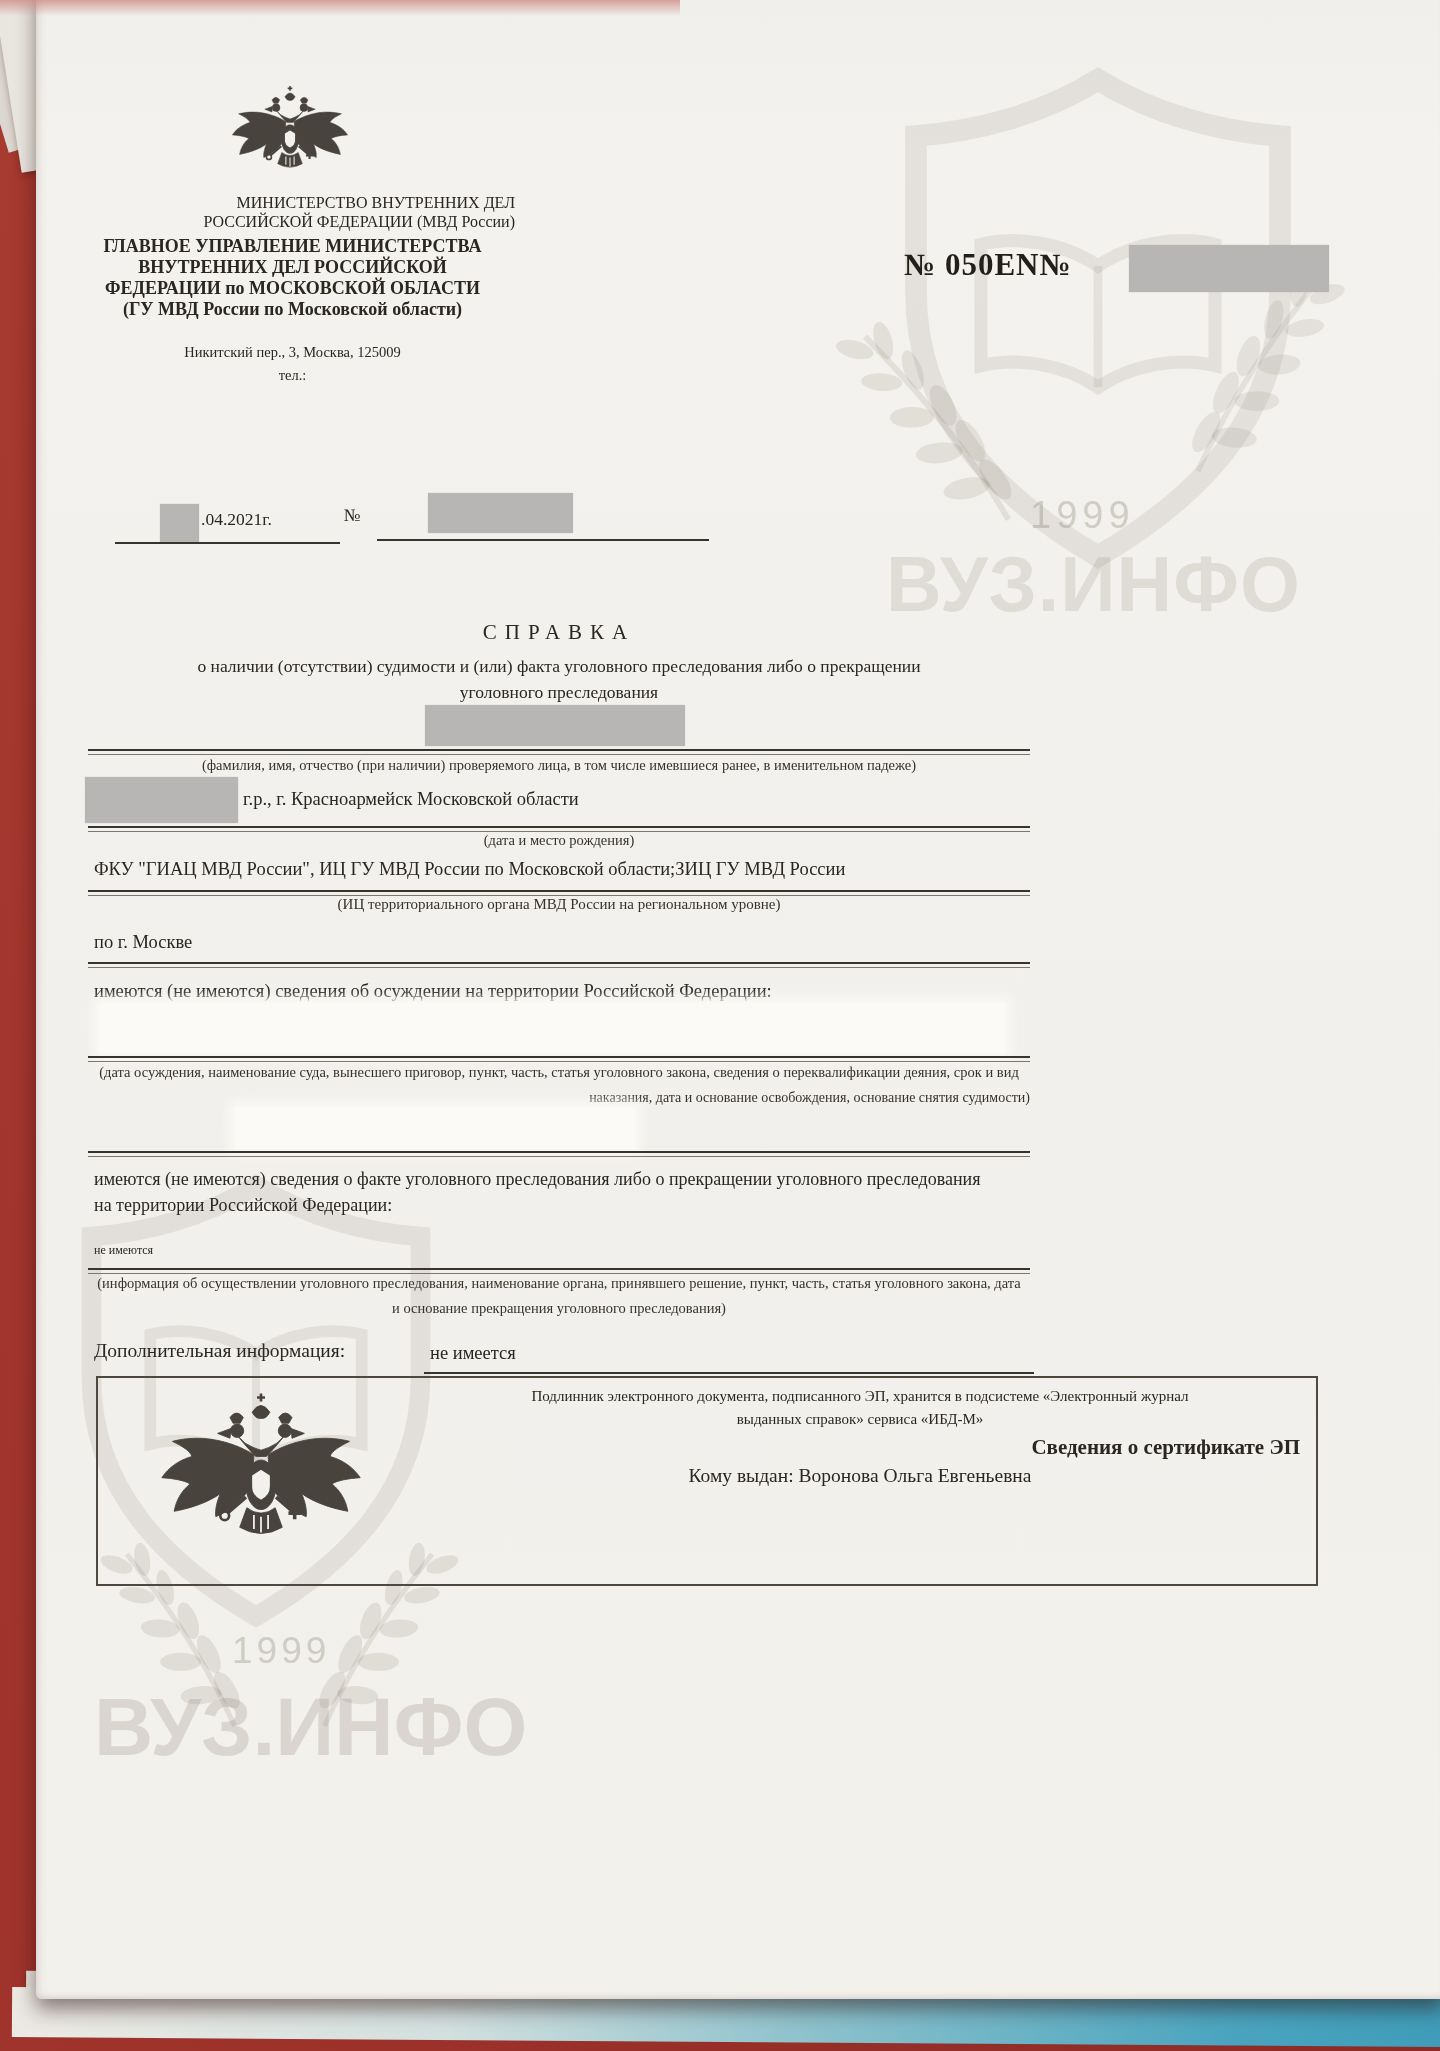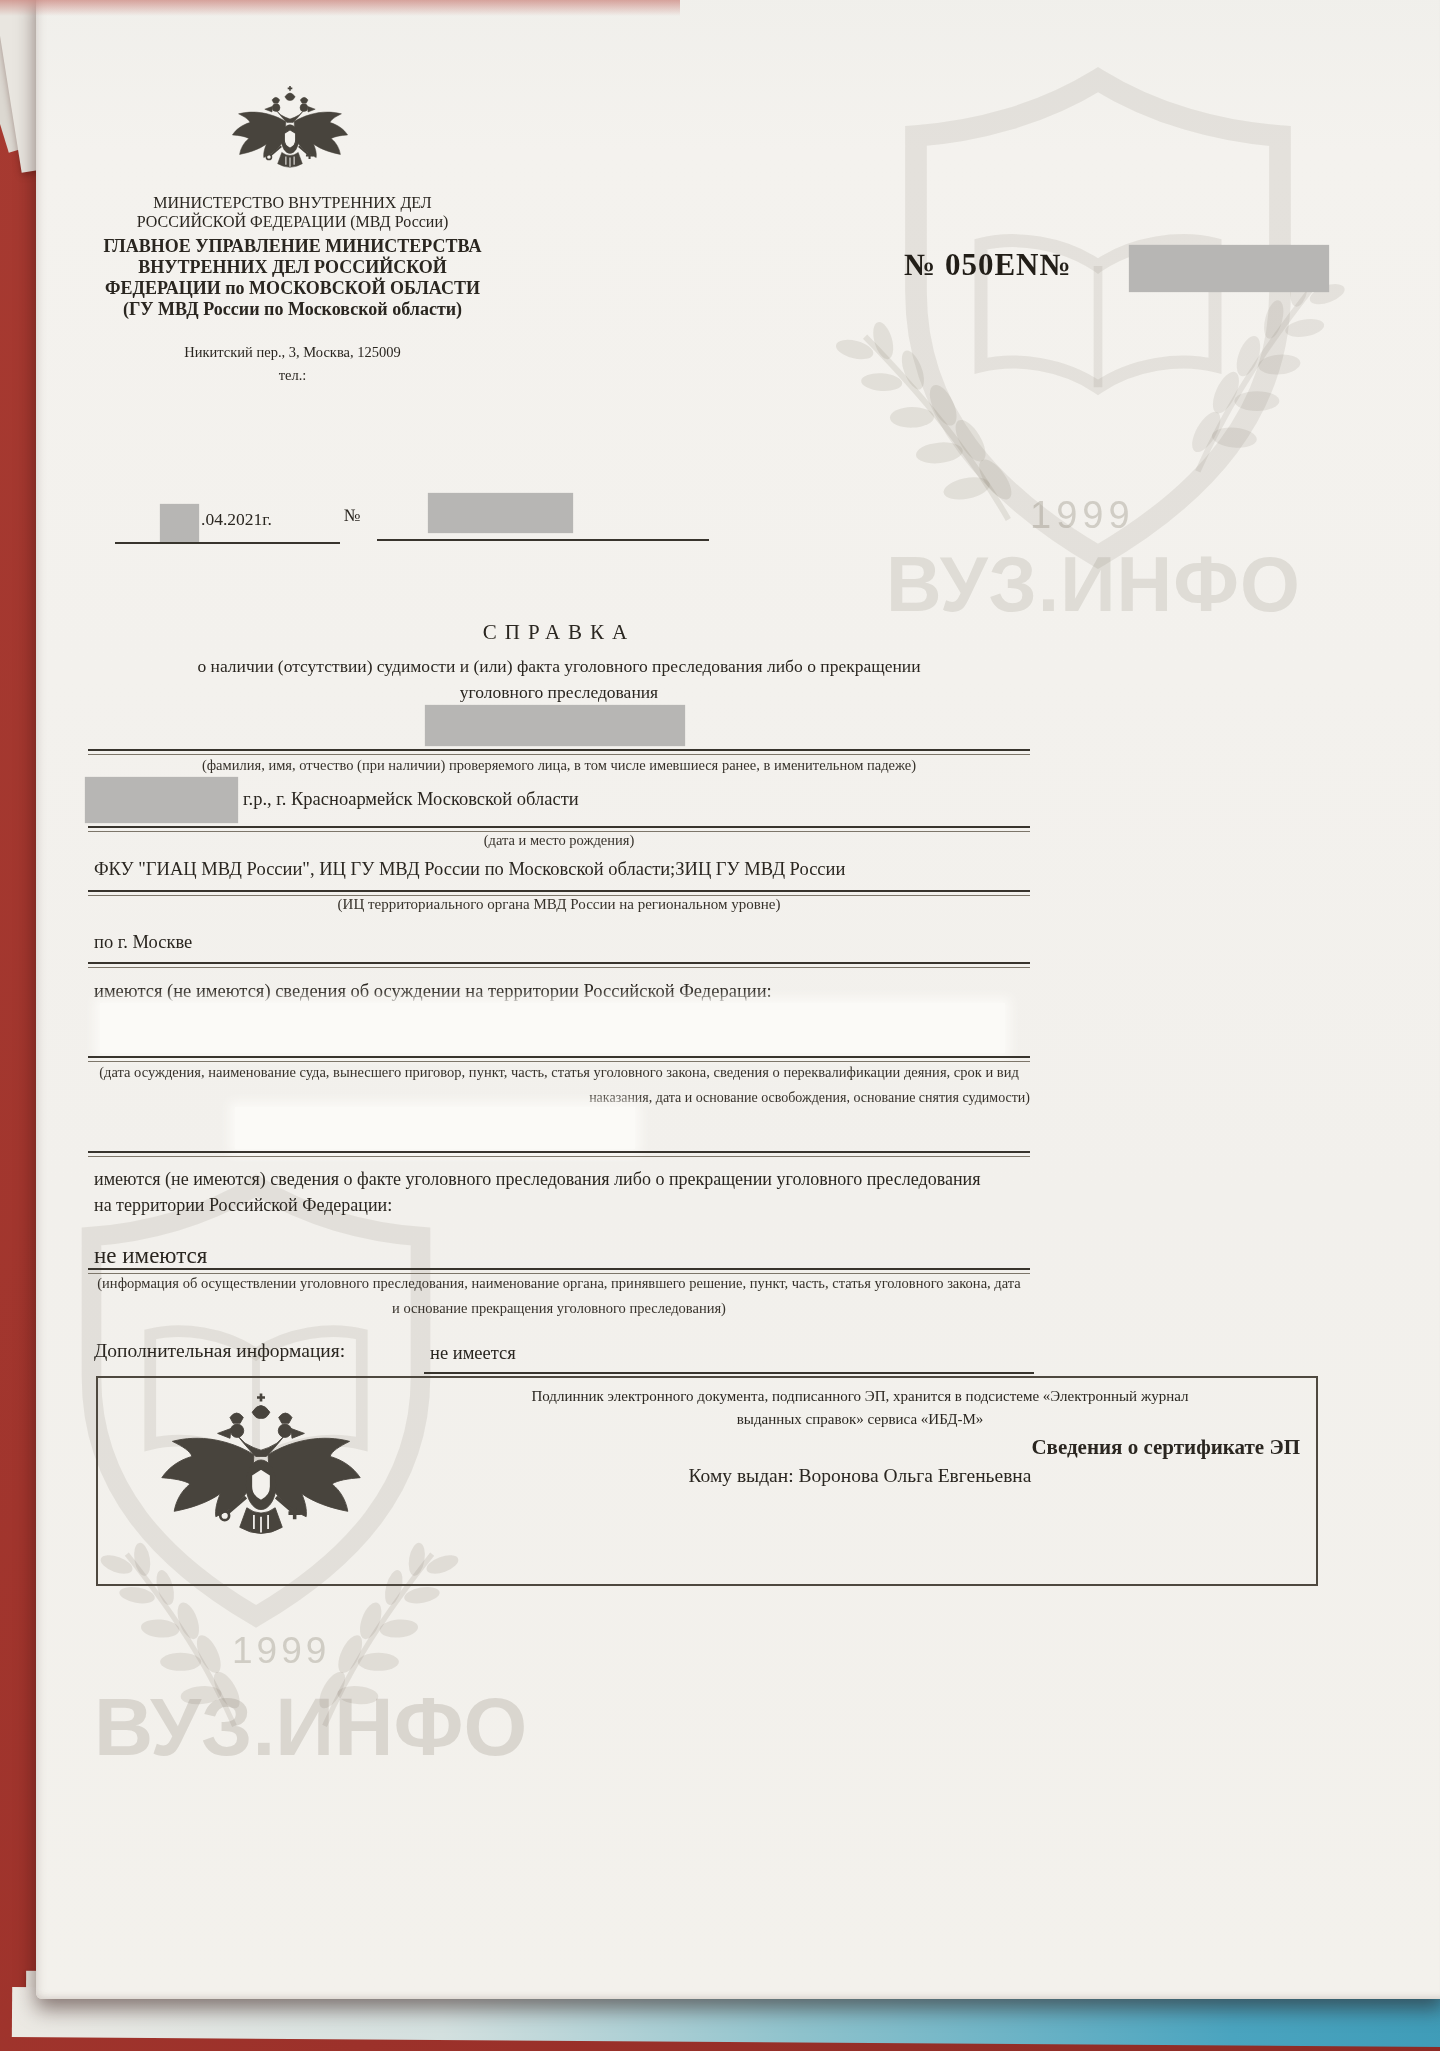--- a/index.html
+++ b/index.html
@@ -42,21 +42,21 @@
   .t{position:absolute;color:#2a2620;white-space:nowrap;}
   .c{text-align:center;white-space:normal;}
   .b{font-weight:bold;}
   .cap{color:#37322b;}
   .rule{position:absolute;left:88px;width:942px;height:3px;border-top:2px solid #38342d;border-bottom:1px solid #7d766a;}
   .line{position:absolute;border-top:2px solid #38342d;}
   .redact{position:absolute;background:#b7b6b4;box-shadow:0 0 1px rgba(0,0,0,.2);}
   .whiteout{position:absolute;background:#fbfaf7;box-shadow:0 0 10px 5px #fbfaf7;}
   
   #eagleTop{position:absolute;left:228px;top:84px;width:124px;height:108px;}
-  #min1,#min2{left:70px;width:445px;font-size:16px;}
+  #min1,#min2{left:70px;width:445px;font-size:16px;text-align:right;}
   #min1{top:194px;} #min2{top:213px;}
   #dir1,#dir2,#dir3,#dir4{left:70px;width:445px;font-size:18px;font-weight:bold;}
   #dir1{top:236px;} #dir2{top:257px;} #dir3{top:278px;} #dir4{top:299px;}
   #addr{left:70px;top:344px;width:445px;font-size:14.5px;}
   #phone{left:70px;top:367px;width:445px;font-size:14.5px;}
   #dateRedact{left:160px;top:504px;width:39px;height:38px;}
   #dateText{left:201px;top:509px;font-size:17.5px;}
   #numLabel{left:344px;top:505px;font-size:17.5px;}
   #numRedact{left:428px;top:493px;width:145px;height:40px;}
   #dateLine{left:115px;top:542px;width:225px;}
@@ -79,21 +79,21 @@
   #ruleCity{top:962px;}
   #convLabel{left:94px;top:981px;font-size:18.5px;}
   #whiteA{left:100px;top:1003px;width:905px;height:50px;}
   #ruleConv{top:1056px;}
   #capConv1{left:88px;top:1064px;width:942px;font-size:14.5px;}
   #capConv2{left:88px;top:1090px;width:942px;font-size:14px;text-align:right;}
   #whiteB{left:235px;top:1107px;width:400px;height:42px;}
   #ruleW2{top:1151px;}
   #prosLabel1{left:94px;top:1169px;font-size:18px;}
   #prosLabel2{left:94px;top:1195px;font-size:18px;}
-  #prosVal{left:94px;top:1243px;font-size:23px;}
+  #prosVal{left:94px;top:1243px;font-size:12px;}
   #rulePros{top:1268px;}
   #capPros1{left:88px;top:1275px;width:942px;font-size:14.5px;}
   #capPros2{left:88px;top:1300px;width:942px;font-size:14.5px;}
   #addLabel{left:94px;top:1340px;font-size:19.5px;}
   #addVal{left:430px;top:1343px;font-size:18.5px;}
   #addLine{left:424px;top:1372px;width:610px;}
   
   #certBox{position:absolute;left:96px;top:1376px;width:1218px;height:206px;border:2px solid #4e483f;}
   #eagleBig{position:absolute;left:150px;top:1390px;width:222px;height:186px;}
   #note1{left:420px;top:1388px;width:880px;font-size:15px;}

